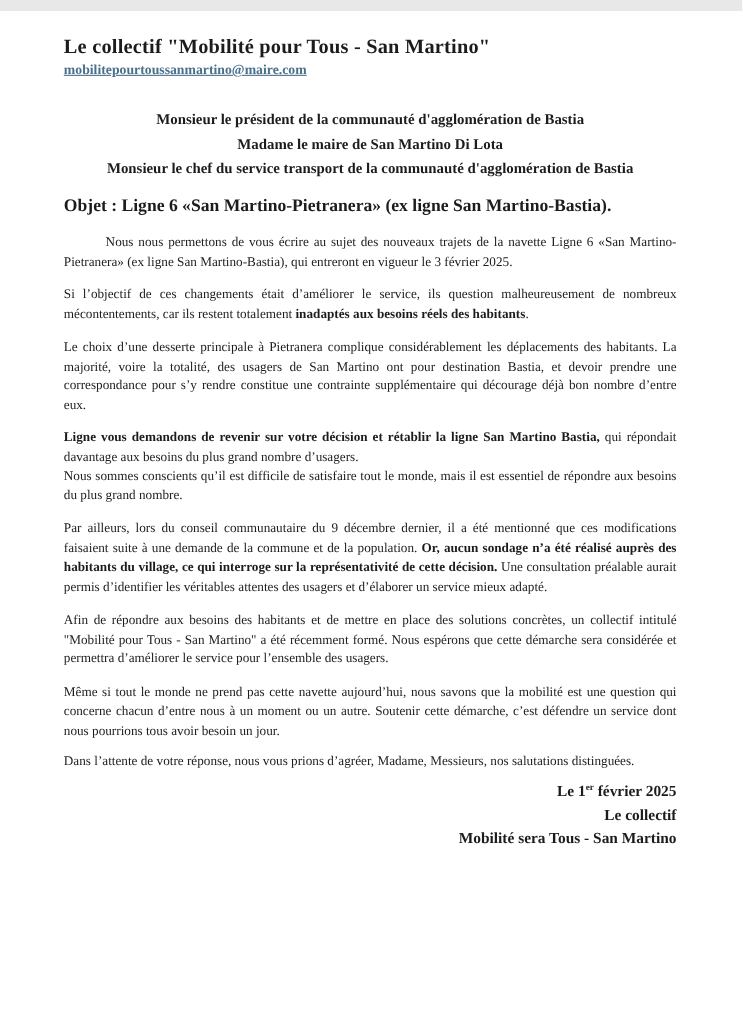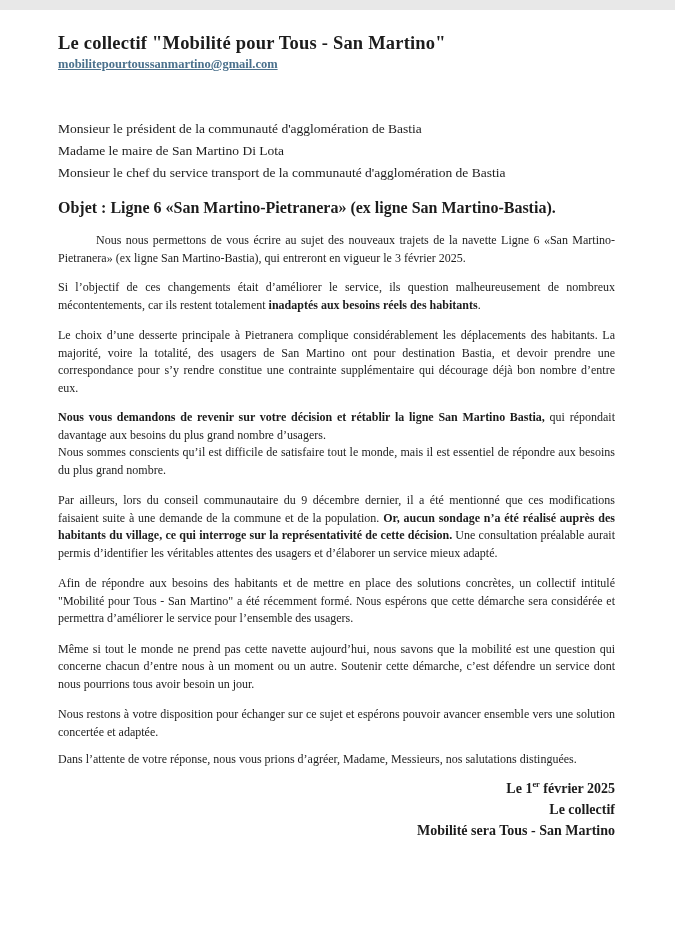--- a/index.html
+++ b/index.html
@@ -24,23 +24,23 @@
   }
   .email{
     display:inline-block;
     font-size:12.5px;font-weight:bold;
     color:var(--link);
     text-decoration:underline;
     line-height:16px;
     cursor:pointer;
   }
   .recipients{
-    margin-top:46px;
-    text-align:left;
-    font-weight:normal;
+    margin-top:26px;
+    text-align:center;
+    font-weight:bold;
     font-size:13.5px;
     line-height:22px;
   }
   .subject{
     margin-top:15px;
     font-weight:bold;
     font-size:16px;
     line-height:17px;
   }
   .body-text p{
@@ -64,39 +64,38 @@
   }
 </style>
 </head>
 <body>
 
 <div class="scan-strip"></div>
 
 <div class="page">
 
   <h1 class="title">Le collectif "Mobilité pour Tous - San Martino"</h1>
-  <a class="email">mobilitepourtoussanmartino@gmail.com</a>
+  <a class="email">mobilitepourtoussanmartino@maire.com</a>
 
   <div class="recipients">
     <div>Monsieur le président de la communauté d'agglomération de Bastia</div>
     <div>Madame le maire de San Martino Di Lota</div>
     <div>Monsieur le chef du service transport de la communauté d'agglomération de Bastia</div>
   </div>
 
   <div class="subject">Objet : Ligne 6 «San Martino-Pietranera» (ex ligne San Martino-Bastia).</div>
 
   <div class="body-text">
     <p class="first"><span>Nous nous permettons de vous écrire au sujet des nouveaux trajets de la navette Ligne 6 «San Martino-Pietranera» (ex ligne San Martino-Bastia), qui entreront en vigueur le 3 février 2025.</span></p>
     <p class="p2"><span>Si l’objectif de ces changements était d’améliorer le service, ils question malheureusement de nombreux mécontentements, car ils restent totalement </span><span class="b">inadaptés aux besoins réels des habitants</span><span>.</span></p>
     <p><span>Le choix d’une desserte principale à Pietranera complique considérablement les déplacements des habitants. La majorité, voire la totalité, des usagers de San Martino ont pour destination Bastia, et devoir prendre une correspondance pour s’y rendre constitue une contrainte supplémentaire qui décourage déjà bon nombre d’entre eux.</span></p>
-    <p class="p4"><span class="b">Nous vous demandons de revenir sur votre décision et rétablir la ligne San Martino Bastia,</span><span> qui répondait davantage aux besoins du plus grand nombre d’usagers.</span><br><span>Nous sommes conscients qu’il est difficile de satisfaire tout le monde, mais il est essentiel de répondre aux besoins du plus grand nombre.</span></p>
+    <p class="p4"><span class="b">Ligne vous demandons de revenir sur votre décision et rétablir la ligne San Martino Bastia,</span><span> qui répondait davantage aux besoins du plus grand nombre d’usagers.</span><br><span>Nous sommes conscients qu’il est difficile de satisfaire tout le monde, mais il est essentiel de répondre aux besoins du plus grand nombre.</span></p>
     <p><span>Par ailleurs, lors du conseil communautaire du 9 décembre dernier, il a été mentionné que ces modifications faisaient suite à une demande de la commune et de la population. </span><span class="b">Or, aucun sondage n’a été réalisé auprès des habitants du village, ce qui interroge sur la représentativité de cette décision.</span><span> Une consultation préalable aurait permis d’identifier les véritables attentes des usagers et d’élaborer un service mieux adapté.</span></p>
     <p><span>Afin de répondre aux besoins des habitants et de mettre en place des solutions concrètes, un collectif intitulé "Mobilité pour Tous - San Martino" a été récemment formé. Nous espérons que cette démarche sera considérée et permettra d’améliorer le service pour l’ensemble des usagers.</span></p>
     <p><span>Même si tout le monde ne prend pas cette navette aujourd’hui, nous savons que la mobilité est une question qui concerne chacun d’entre nous à un moment ou un autre. Soutenir cette démarche, c’est défendre un service dont nous pourrions tous avoir besoin un jour.</span></p>
-    <p><span>Nous restons à votre disposition pour échanger sur ce sujet et espérons pouvoir avancer ensemble vers une solution concertée et adaptée.</span></p>
     <p class="p9"><span>Dans l’attente de votre réponse, nous vous prions d’agréer, Madame, Messieurs, nos salutations distinguées.</span></p>
   </div>
 
   <div class="signature">
     <div><span>Le 1</span><sup>er</sup><span> février 2025</span></div>
     <div>Le collectif</div>
     <div>Mobilité sera Tous - San Martino</div>
   </div>
 
 </div>

